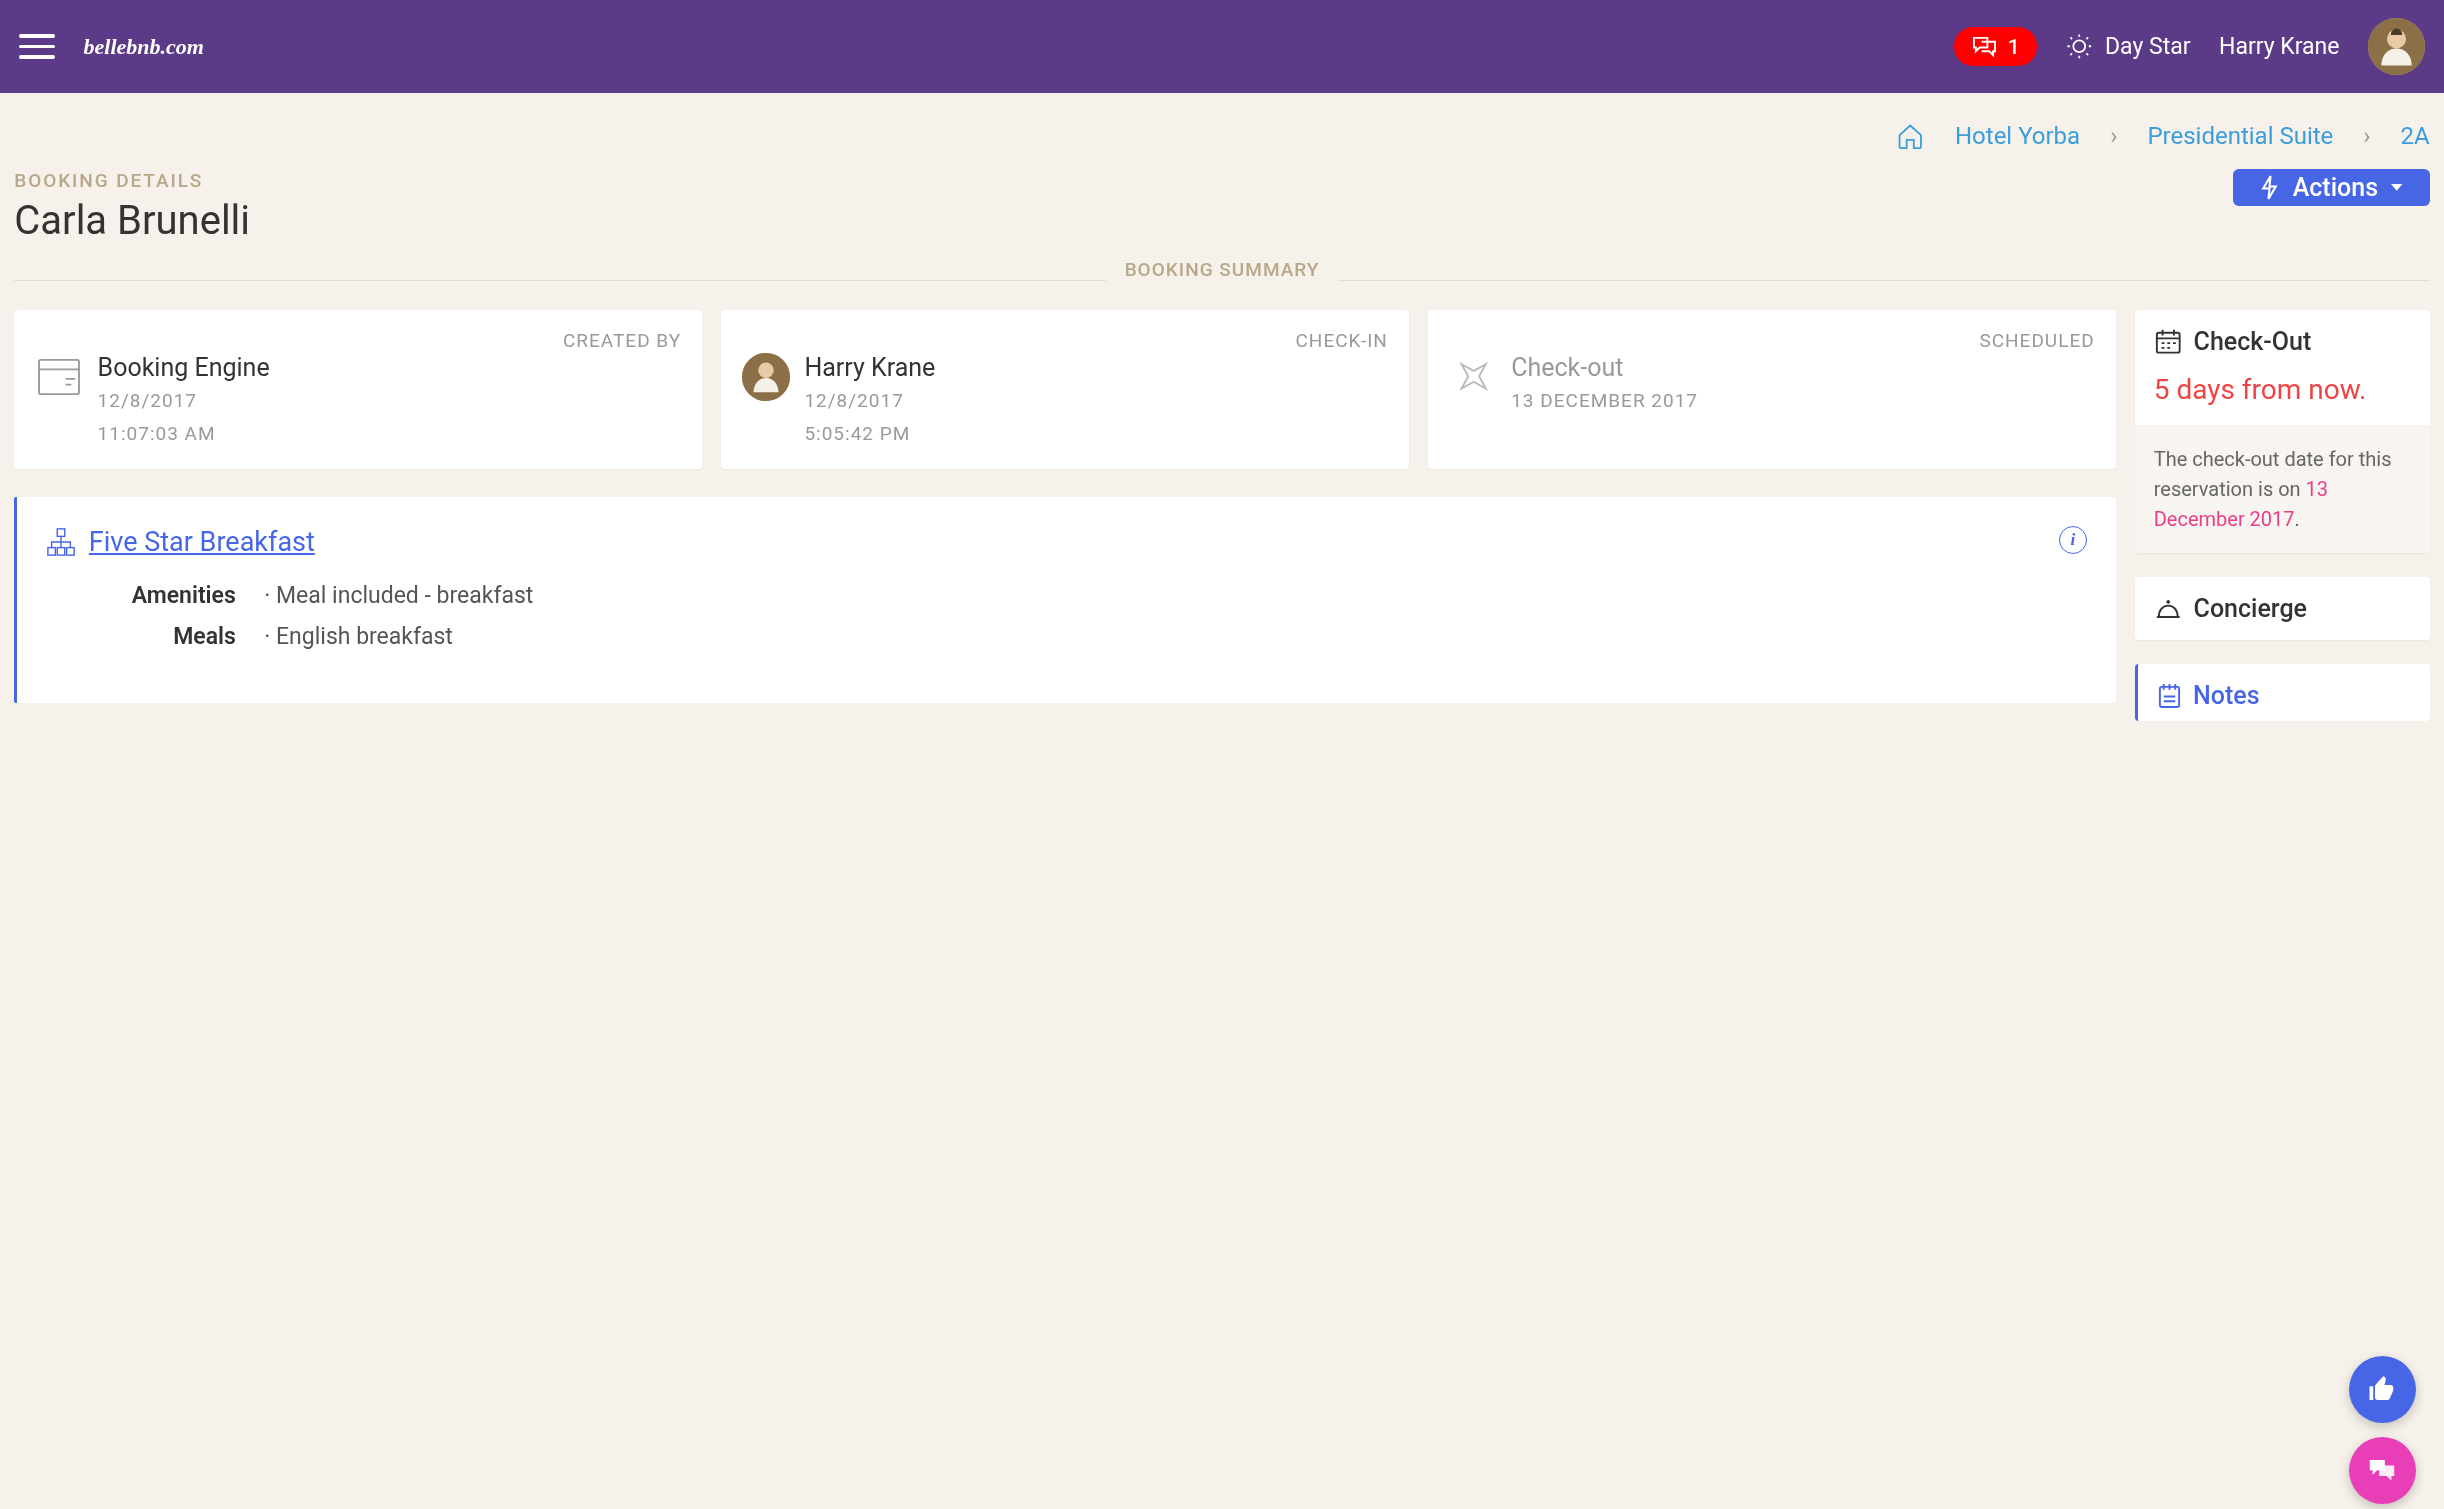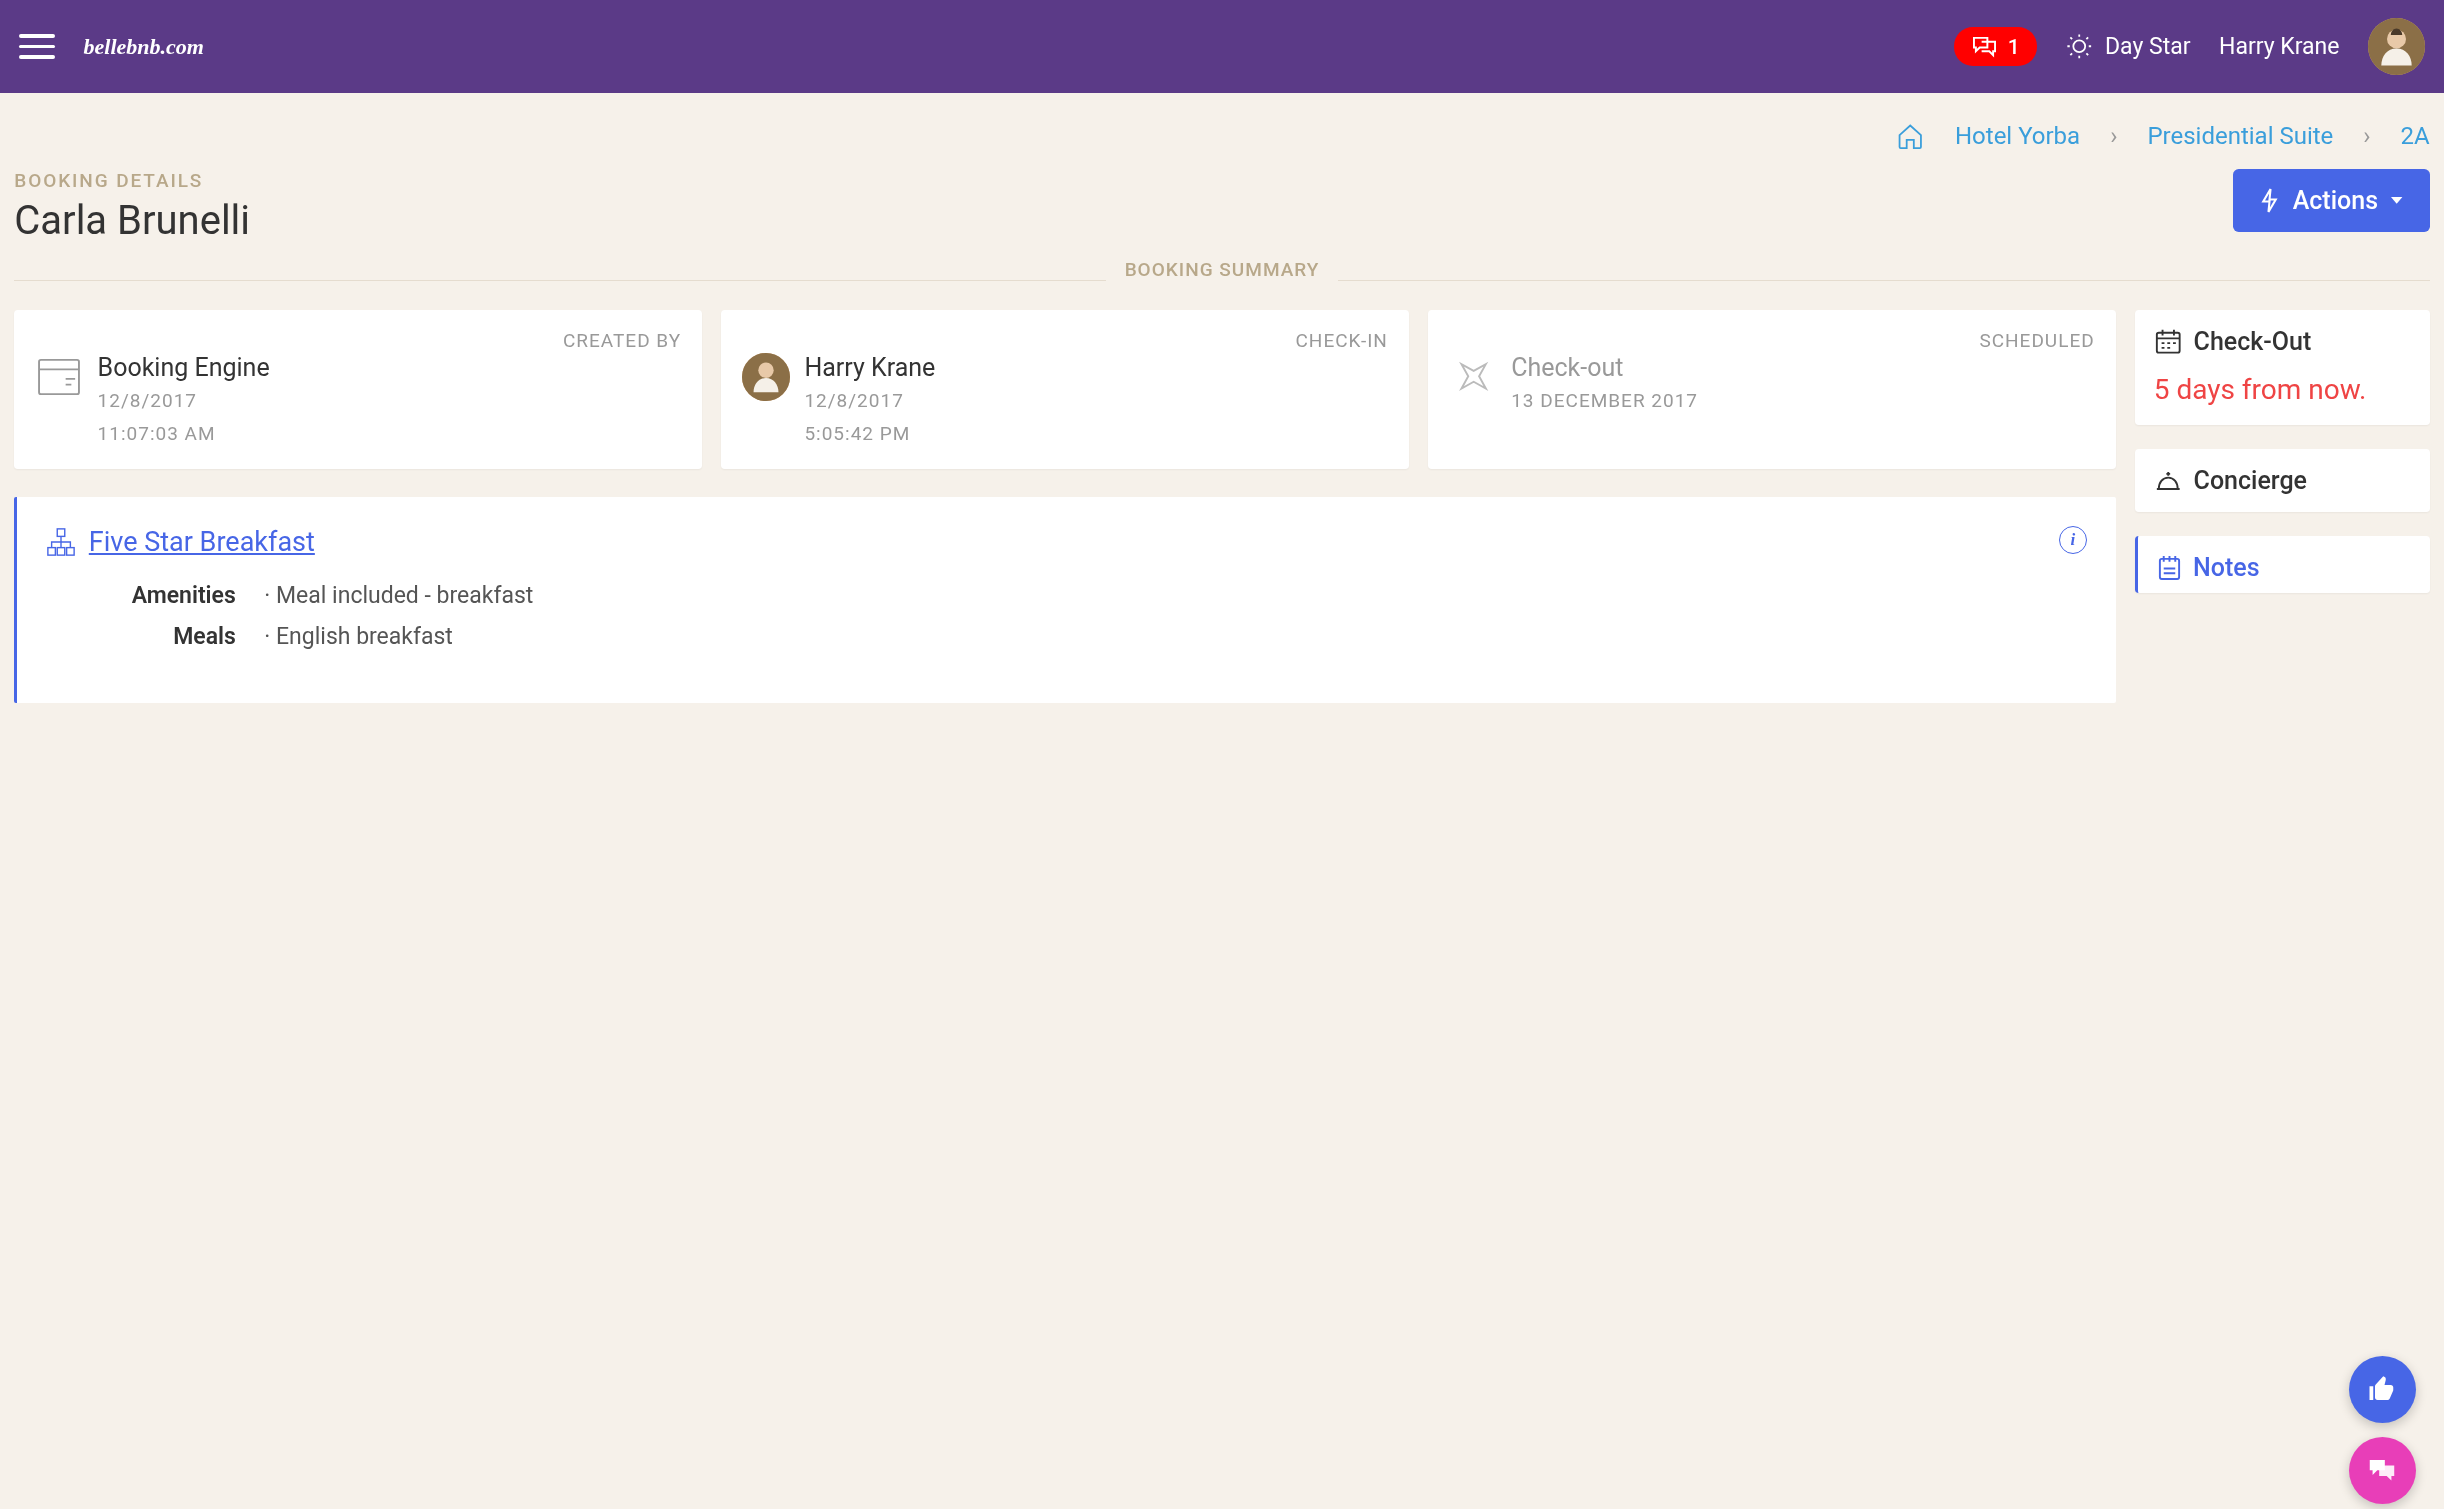--- a/index.html
+++ b/index.html
@@ -15,21 +15,21 @@
 .username{color:#fff;font-size:23px}
 .avatar{width:57px;height:57px;border-radius:50%;background:#d4a574;display:flex;align-items:center;justify-content:center;overflow:hidden}
 .avatar svg{width:100%;height:100%}
 .breadcrumb{display:flex;align-items:center;justify-content:flex-end;gap:30px;padding:28.5px 14.3px 19px;font-size:24px}
 .breadcrumb a{color:#3a9edb;text-decoration:none}
 .breadcrumb .sep{color:#999}
 .content{padding:0 14.3px}
 .page-label{color:#b8a88a;font-size:19px;letter-spacing:1.9px;font-weight:500}
 .page-title{font-size:40px;color:#333;font-weight:400;margin-top:4.8px}
 .title-row{display:flex;justify-content:space-between;align-items:flex-start}
-.actions-btn{background:#4766e6;color:#fff;border:none;border-radius:5.7px;padding:17px 27px;font-size:25px;font-weight:500;display:flex;align-items:center;gap:13.3px;cursor:pointer}
+.actions-btn{background:#4766e6;color:#fff;border:none;border-radius:5.7px;padding:4px 27px;font-size:25px;font-weight:500;display:flex;align-items:center;gap:13.3px;cursor:pointer}
 .divider-row{display:flex;align-items:flex-end;margin:14.3px 0 28.5px}
 .divider-row hr{flex:1;border:none;border-top:1px solid #e5dccf}
 .divider-label{padding:0 19px;color:#b8a88a;font-size:19px;letter-spacing:1px;font-weight:500}
 .main-grid{display:grid;grid-template-columns:1fr 295px;gap:19px}
 .cards-row{display:grid;grid-template-columns:repeat(3,1fr);gap:19px;margin-bottom:28.5px}
 .card{background:#fff;border-radius:3.8px;padding:19px 21px;box-shadow:0 1px 1.9px rgba(0,0,0,0.05)}
 .card-label{text-align:right;color:#999;font-size:19px;letter-spacing:1px;margin-bottom:1px}
 .card-body{display:flex;gap:14.3px;align-items:flex-start}
 .card-icon{width:48px;height:48px;flex-shrink:0;display:flex;align-items:center;justify-content:center;color:#999}
 .card-icon.avatar-sm{border-radius:50%;background:#d4a574;overflow:hidden}
@@ -207,20 +207,23 @@
     <div class="sidebar">
       <div class="side-card">
         <div class="side-header">
           <svg width="28.5" height="28.5" viewBox="0 0 30 30" fill="none" stroke="#333" stroke-width="2">
               <rect x="3" y="6" width="24" height="21" rx="2"></rect>
               <path d="M3 12h24M9 3v6M21 3v6M8 17h3M14 17h3M20 17h3M8 22h3M14 22h3"></path>
             </svg>
           <span>Check-Out</span>
         </div>
         <div class="side-body">5 days from now.</div>
+        <div class="side-footer">
+          <span>The check-out date for this reservation is on </span><span class="highlight">13 December 2017</span><span>.</span>
+        </div>
       </div>
 
       <div class="side-card">
         <div class="side-header">
           <svg width="28.5" height="25" viewBox="0 0 30 26" fill="none" stroke="#333" stroke-width="2">
               <path d="M3 22h24M5 22c0-7 4-12 10-12s10 5 10 12M13 6h4M15 4v4"></path>
             </svg>
           <span>Concierge</span>
         </div>
       </div>

